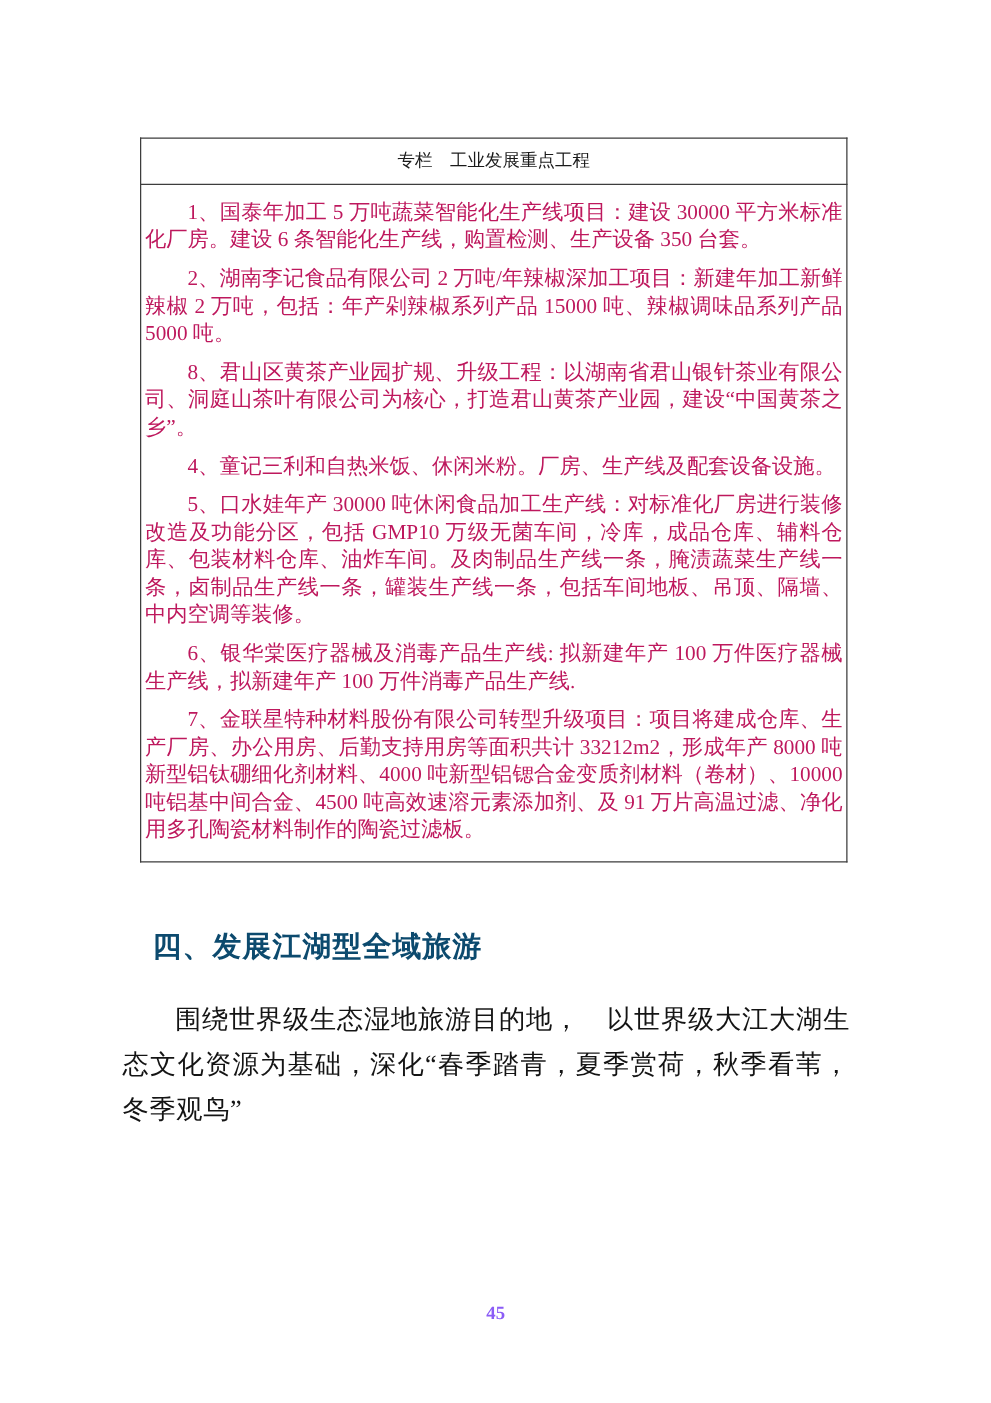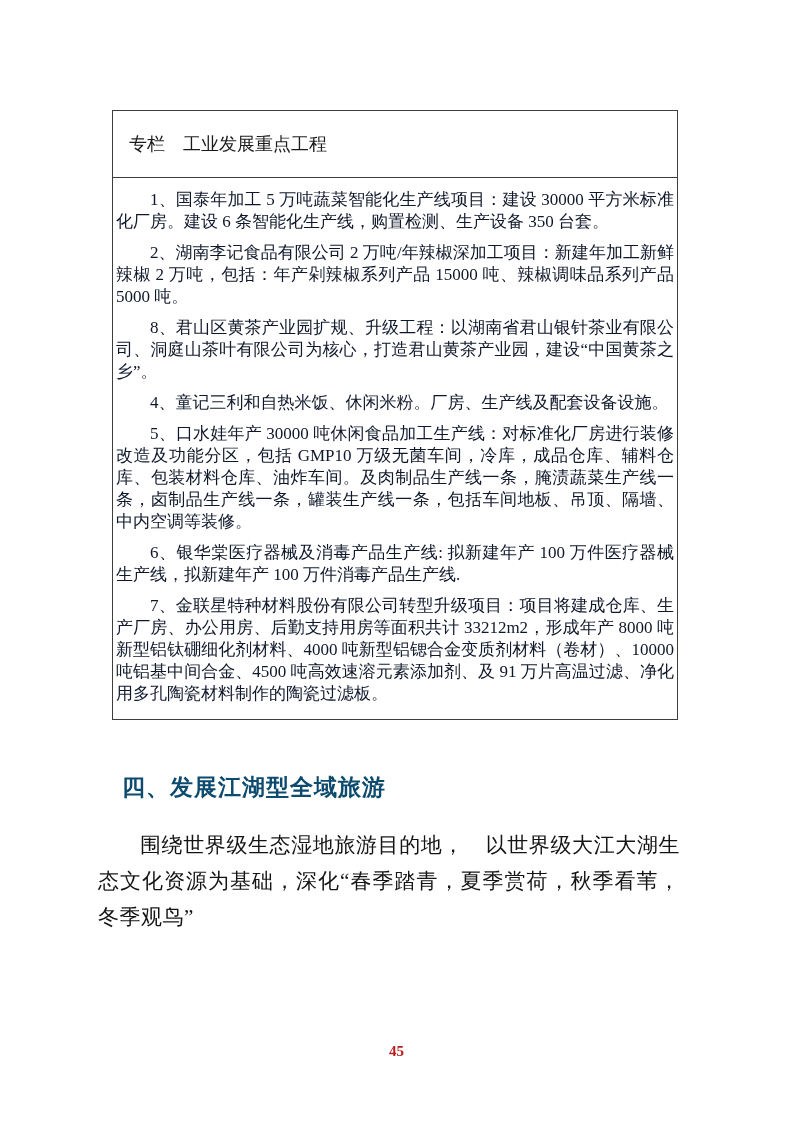--- a/index.html
+++ b/index.html
@@ -35,36 +35,37 @@
     border-collapse: collapse;
     margin: 18px 0 0 14px;
     width: 566px;
     table-layout: fixed;
   }
   .project-table td {
     border: 1px solid #3d3d3d;
   }
   .box-title-cell {
     height: 34px;
+    text-align: center;
     vertical-align: middle;
-    font-size: 18px;
-    padding: 16px;
+    font-size: 14px;
+    padding: 1px;
     color: #1a1a1a;
   }
   .box-body-cell {
     padding: 2px 3px 14px 3px;
     vertical-align: top;
   }
   .box-item {
     margin: 9px 0 0 0;
     font-size: 17px;
     line-height: 22px;
     text-align: justify;
     text-indent: 2em;
-    color: #0f172a;
+    color: #be185d;
   }
   .section-heading {
     margin: 54px 0 0 24px;
     font-family: "Liberation Sans", "DejaVu Sans", sans-serif;
     font-size: 23px;
     line-height: 26px;
     font-weight: 700;
     color: #0c4a6e;
     letter-spacing: 1px;
   }
@@ -72,21 +73,21 @@
     margin-top: 27px;
   }
   .page-number {
     position: absolute;
     top: 1043px;
     left: 0;
     width: 100%;
     text-align: center;
     font-size: 15px;
     font-weight: 700;
-    color: #b91c1c;
+    color: #8b5cf6;
   }
 </style>
 </head>
 <body>
 
 <div class="page">
   <div class="content">
 
 
     <table class="project-table">

